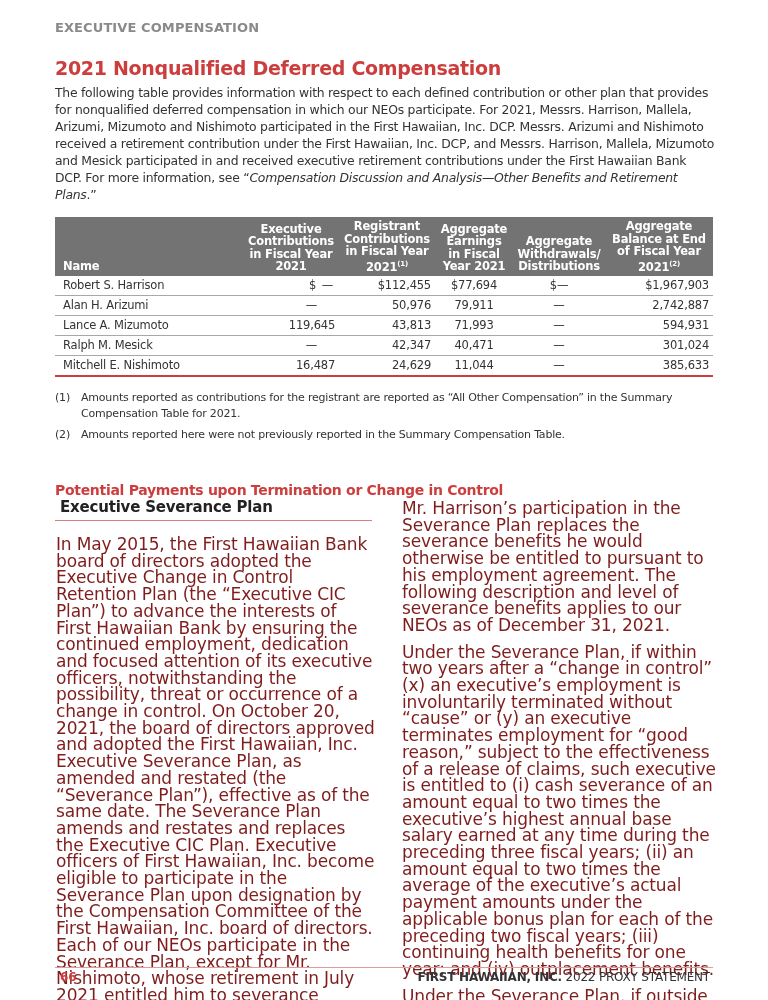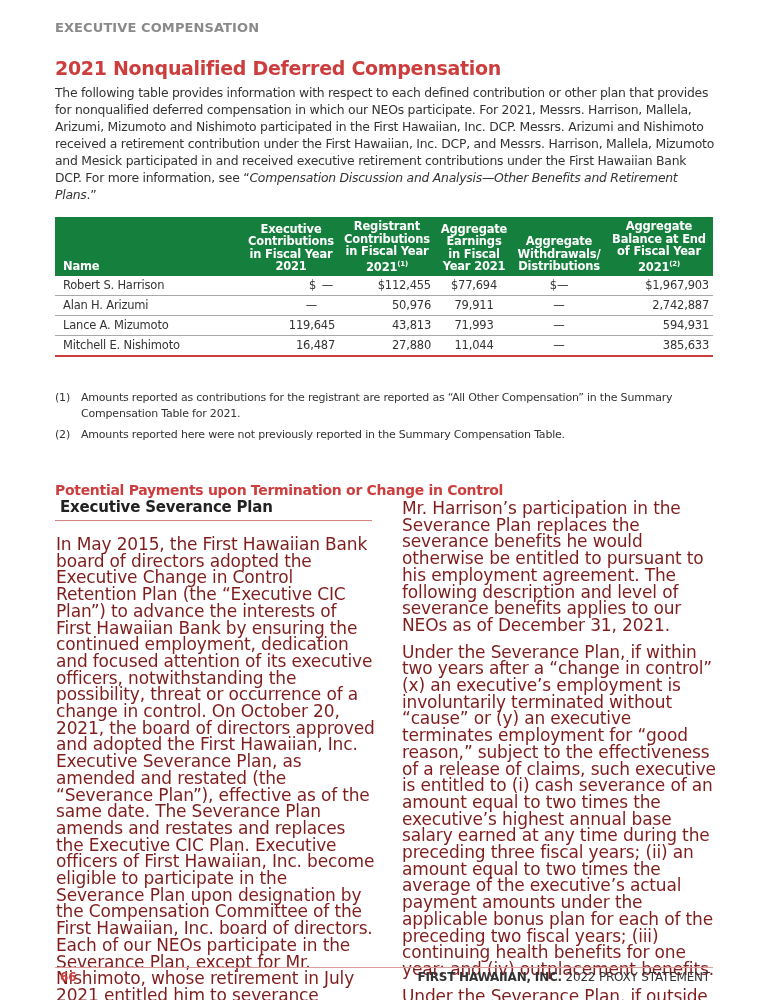--- a/index.html
+++ b/index.html
@@ -19,21 +19,21 @@
     position: absolute; left: 55px; top: 84px; width: 660px;
     font-size: 12.4px; line-height: 17px; color: #333; letter-spacing: -0.25px;
   }
   .intro i { font-style: italic; }
 
   table.ndc {
     position: absolute; left: 55px; top: 217px; width: 658px;
     border-collapse: collapse; font-size: 11.5px; color: #333; letter-spacing: -0.2px;
   }
   table.ndc thead th {
-    background: #15803d; color: #fff; font-weight: bold;
+    background: #737373; color: #fff; font-weight: bold;
     vertical-align: bottom; text-align: center; line-height: 12.5px;
     padding: 3px 4px 3px 4px; font-size: 11.5px;
   }
   table.ndc thead th.name-h { text-align: left; padding-left: 8px; }
   table.ndc thead th sup { font-size: 7px; }
   table.ndc tbody td {
     height: 19px; padding: 0 4px; border-bottom: 1px solid #a8a8a8;
     text-align: right; white-space: nowrap;
   }
   table.ndc tbody td.name { text-align: left; padding-left: 8px; }
@@ -132,23 +132,31 @@
       </tr>
       <tr>
         <td class="name">Lance A. Mizumoto</td>
         <td>119,645</td>
         <td>43,813</td>
         <td class="center">71,993</td>
         <td class="center">—</td>
         <td>594,931</td>
       </tr>
       <tr>
+        <td class="name">Ralph M. Mesick</td>
+        <td style="padding-right: 22px;">—</td>
+        <td>42,347</td>
+        <td class="center">40,471</td>
+        <td class="center">—</td>
+        <td>301,024</td>
+      </tr>
+      <tr>
         <td class="name">Mitchell E. Nishimoto</td>
         <td>16,487</td>
-        <td>27,880</td>
+        <td>24,629</td>
         <td class="center">11,044</td>
         <td class="center">—</td>
         <td>385,633</td>
       </tr>
     </tbody>
 </table>
 
 <div class="footnotes">
   <div class="fn">
     <span class="num">(1)</span>

